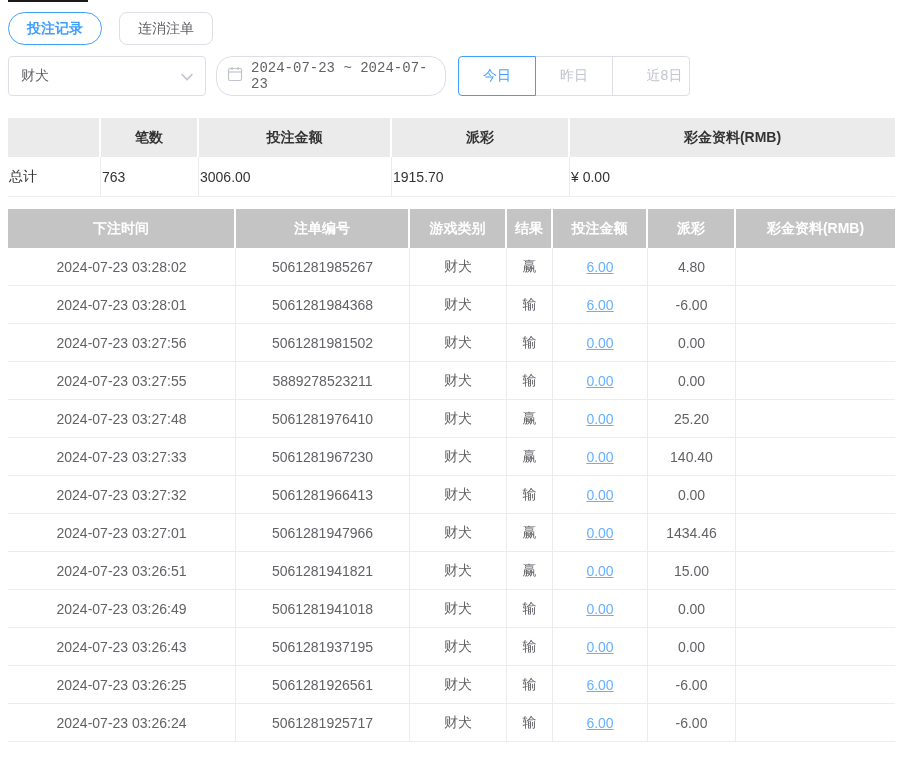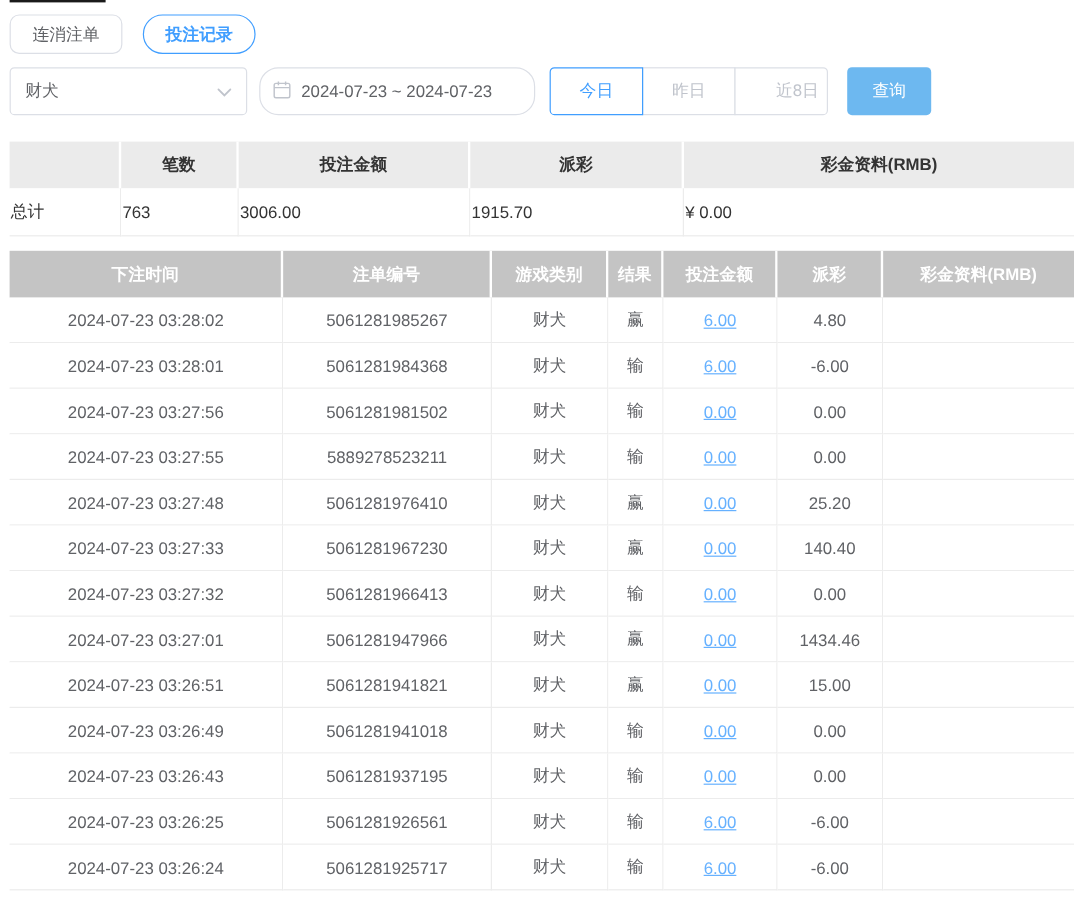--- a/index.html
+++ b/index.html
@@ -25,21 +25,21 @@
   
   .filters { display: flex; align-items: center; margin-top: 11px; }
   .select {
     width: 198px; height: 40px; border: 1px solid #dcdfe6; border-radius: 4px;
     display: flex; align-items: center; justify-content: space-between;
     padding: 0 12px; font-size: 14px; color: #606266; background: #fff; cursor: pointer;
   }
   .date-input {
     margin-left: 10px; width: 230px; height: 40px; border: 1px solid #dcdfe6; border-radius: 16px;
     display: flex; align-items: center; gap: 8px; padding: 0 10px;
-    font-size: 14px; color: #606266; background: #fff; cursor: pointer;
+    font-size: 14px; color: #606266; background: #fff; cursor: pointer; font-family: Liberation Mono, monospace;
   }
   .btn-group { display: flex; margin-left: 12px; }
   .qbtn {
     width: 78px; height: 40px; border: 1px solid #dcdfe6; background: #fff;
     font-size: 14px; color: #c0c4cc; display: flex; align-items: center; justify-content: center;
     cursor: pointer; position: relative;
   }
   .qbtn + .qbtn { margin-left: -1px; }
   .qbtn.first { border-radius: 4px 0 0 4px; }
   .qbtn.last { border-radius: 0 4px 4px 0; padding-left: 27px; }
@@ -79,22 +79,22 @@
   .bet-link { color: #66b1ff; text-decoration: underline; cursor: pointer; }
   .negative { color: #f56c6c; }
 </style>
 </head>
 <body>
 
 <div class="page">
   <div class="top-artifact"></div>
 
   <div class="tabs">
+    <div class="tab active">投注记录</div>
     <div class="tab inactive">连消注单</div>
-    <div class="tab active">投注记录</div>
   </div>
 
   <div class="filters">
     <div class="select">
       <span>财犬</span>
       <span class="caret">
         <svg width="12" height="8" viewBox="0 0 12 8">
             <path d="M1 1.5 L6 6.5 L11 1.5" fill="none" stroke="#c0c4cc" stroke-width="1.6" stroke-linecap="round"></path>
           </svg>
       </span>
@@ -108,21 +108,20 @@
             <line x1="11" y1="1" x2="11" y2="4" stroke="#c0c4cc" stroke-width="1.2"></line>
           </svg>
       </span>
       <span>2024-07-23 ~ 2024-07-23</span>
     </div>
     <div class="btn-group">
       <div class="qbtn first active">今日</div>
       <div class="qbtn">昨日</div>
       <div class="qbtn last">近8日</div>
     </div>
-    <button class="query-btn">查询</button>
   </div>
 
   <table class="summary-table">
     <colgroup>
       <col style="width:93px">
         <col style="width:98px">
         <col style="width:193px">
         <col style="width:178px">
         <col style="width:325px">
     </colgroup>

